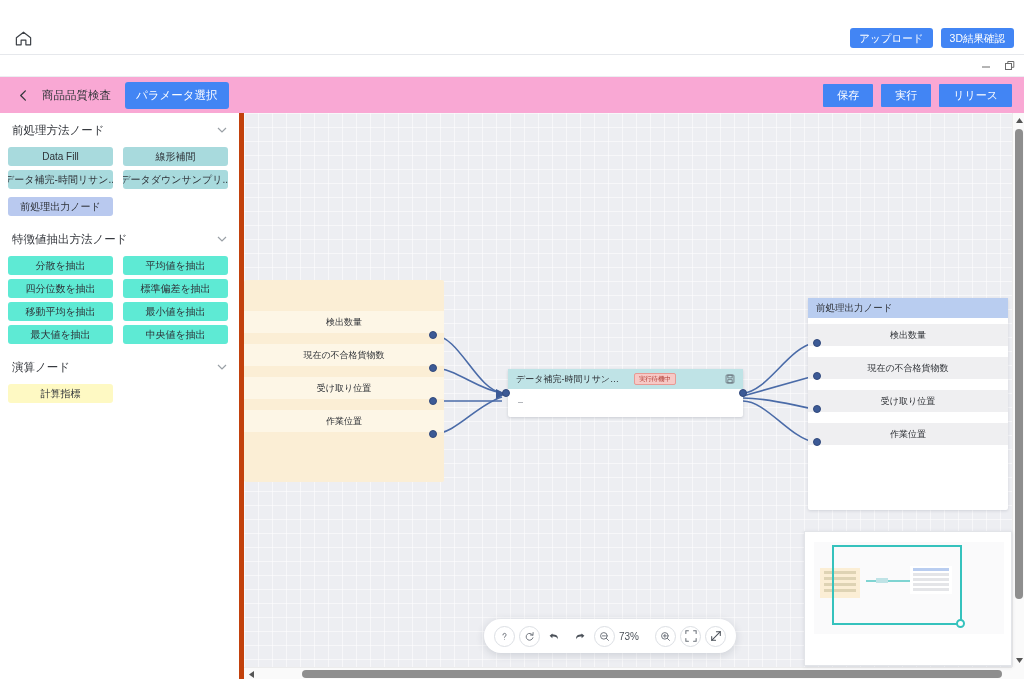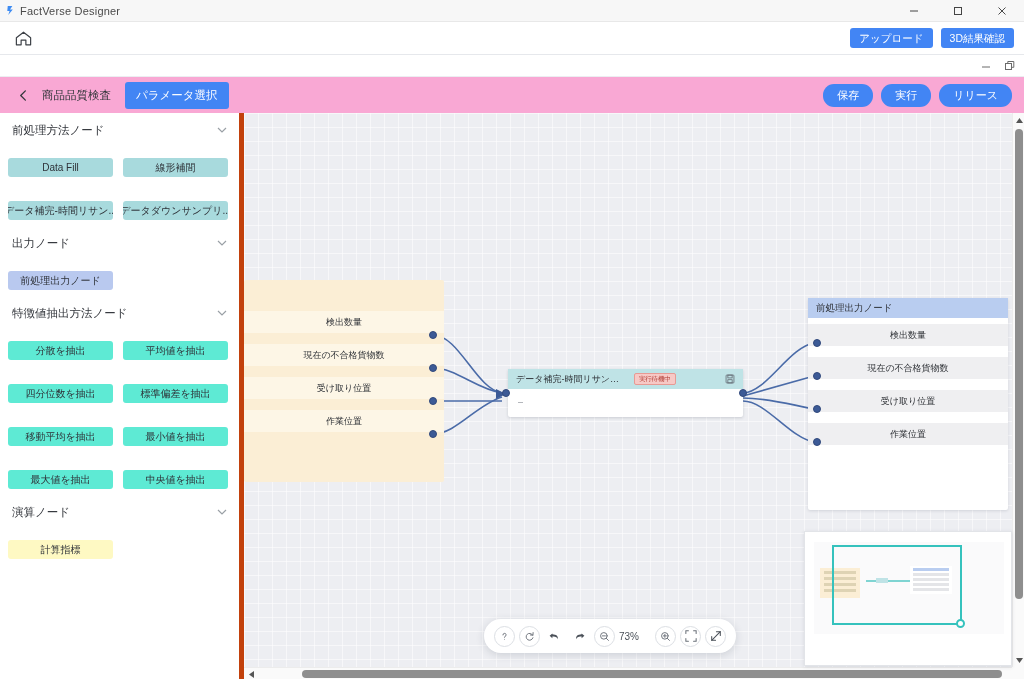--- a/index.html
+++ b/index.html
@@ -52,38 +52,38 @@
     background:#f9a8d4; display:flex; align-items:center; padding:0 12px;
   }
   .back-chevron { width:22px; height:22px; display:flex; align-items:center; justify-content:center; cursor:pointer; }
   .crumb { font-size:11.5px; color:#33363b; margin-left:8px; margin-right:14px; white-space:nowrap; }
   .tab-active {
     background:#4285f4; color:#fff; font-size:11.5px; border-radius:3px;
     padding:6px 11px; white-space:nowrap; cursor:pointer;
   }
   .toolrow-actions { margin-left:auto; display:flex; gap:8px; }
   .btn-act {
-    background:#4285f4; color:#fff; border:none; border-radius:11px;
+    background:#4285f4; color:#fff; border:none; border-radius:1px;
     font-size:11px; padding:6px 14px; font-family:inherit; line-height:1;
     white-space:nowrap; cursor:pointer;
   }
 
   
   .palette {
     position:absolute; top:113px; left:0; width:244px; height:566px;
     background:#fff; border-right:5px solid #c2410c; overflow:hidden;
     padding:0 8px;
   }
   .sect-head {
     display:flex; align-items:center; justify-content:space-between;
     height:30px; font-size:11.5px; color:#31343a; padding:0 4px;
     cursor:pointer; margin-top:2px;
   }
   .chev { color:#9aa0a6; font-size:10px; line-height:1; }
-  .chip-grid { display:flex; flex-wrap:wrap; gap:24px 10px; padding:2px 0 6px 0;margin-top:11px; }
+  .chip-grid { display:flex; flex-wrap:wrap; gap:4px 10px; padding:2px 0 6px 0; }
   .chip {
     width:105px; height:19px; border-radius:3px; font-size:10px;
     display:flex; align-items:center; justify-content:center;
     color:#2e3238; cursor:pointer; white-space:nowrap; overflow:hidden;
     text-overflow:ellipsis; padding:0 4px;
   }
   .chip.teal   { background:#a8dadd; }
   .chip.blue   { background:#b9c9ef; }
   .chip.orange { background:#5eead4; }
   .chip.yellow { background:#fef9c3; }
@@ -211,46 +211,20 @@
                      background:#8e8e8e; border-radius:4px; }
   .scroll-h .arr { position:absolute; top:0; left:0; width:14px; height:12px; display:flex;
                    align-items:center; justify-content:center; color:#555; }
   .corner { position:absolute; right:0; bottom:0; width:12px; height:12px; background:#fafafa; }
 </style>
 </head>
 <body>
 
 <div id="app">
 
-  <div class="titlebar">
-    <div class="tb-icon">
-      <svg width="11" height="11" viewBox="0 0 12 12">
-        <path d="M3 1 L8 1 L5.5 5 L8.5 5 L3.5 11 L5 6.5 L2.5 6.5 Z" fill="#3d8bf2"></path>
-      </svg>
-    </div>
-    <div class="tb-title">FactVerse Designer</div>
-    <div class="tb-controls">
-      <div class="tb-btn">
-        <svg width="10" height="10" viewBox="0 0 10 10">
-            <line x1="1" y1="5" x2="9" y2="5" stroke="#444" stroke-width="1"></line>
-          </svg>
-      </div>
-      <div class="tb-btn">
-        <svg width="10" height="10" viewBox="0 0 10 10">
-            <rect x="1.5" y="1.5" width="7" height="7" fill="none" stroke="#444" stroke-width="1"></rect>
-          </svg>
-      </div>
-      <div class="tb-btn close">
-        <svg width="10" height="10" viewBox="0 0 10 10">
-            <line x1="1.5" y1="1.5" x2="8.5" y2="8.5" stroke="currentColor" stroke-width="1"></line>
-            <line x1="8.5" y1="1.5" x2="1.5" y2="8.5" stroke="currentColor" stroke-width="1"></line>
-          </svg>
-      </div>
-    </div>
-  </div>
 
   <div class="appheader">
     <div class="home-icon">
       <svg width="19" height="19" viewBox="0 0 24 24" fill="none" stroke="#3c4046" stroke-width="1.5" stroke-linejoin="round">
         <path d="M3 11 L12 4 L21 11 V20 H15 V14 H9 V20 H3 Z"></path>
       </svg>
     </div>
     <div class="header-actions">
       <button class="btn-blue">アップロード</button>
       <button class="btn-blue">3D結果確認</button>
@@ -296,28 +270,20 @@
           </svg>
       </span>
     </div>
     <div class="chip-grid">
       <div class="chip teal">Data Fill</div>
       <div class="chip teal">線形補間</div>
       <div class="chip teal">データ補完-時間リサン...</div>
       <div class="chip teal">データダウンサンプリ...</div>
     </div>
 
-    <div class="sect-head">
-      <span>出力ノード</span>
-      <span class="chev">
-        <svg width="10" height="6" viewBox="0 0 10 6" fill="none" stroke="#9aa0a6" stroke-width="1.2">
-            <polyline points="1,1 5,5 9,1"></polyline>
-          </svg>
-      </span>
-    </div>
     <div class="chip-grid">
       <div class="chip blue">前処理出力ノード</div>
     </div>
 
     <div class="sect-head">
       <span>特徴値抽出方法ノード</span>
       <span class="chev">
         <svg width="10" height="6" viewBox="0 0 10 6" fill="none" stroke="#9aa0a6" stroke-width="1.2">
             <polyline points="1,1 5,5 9,1"></polyline>
           </svg>

